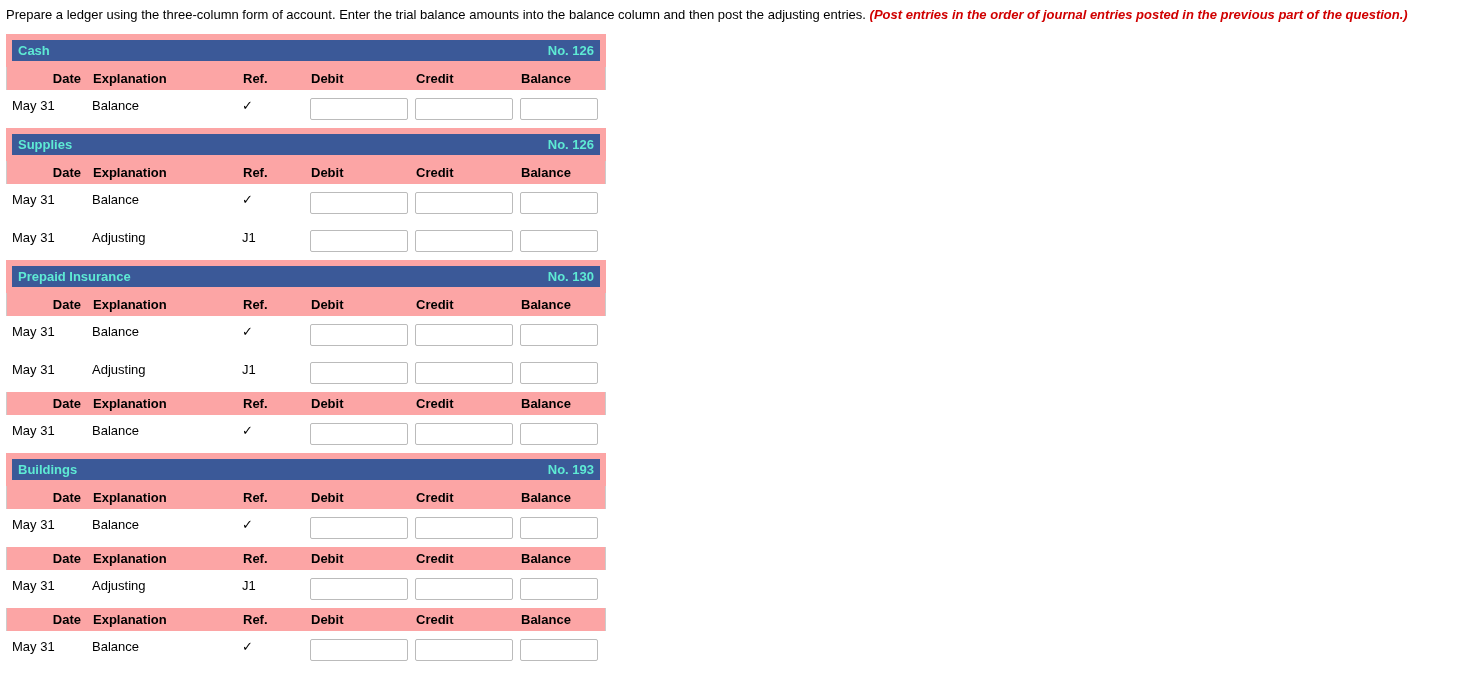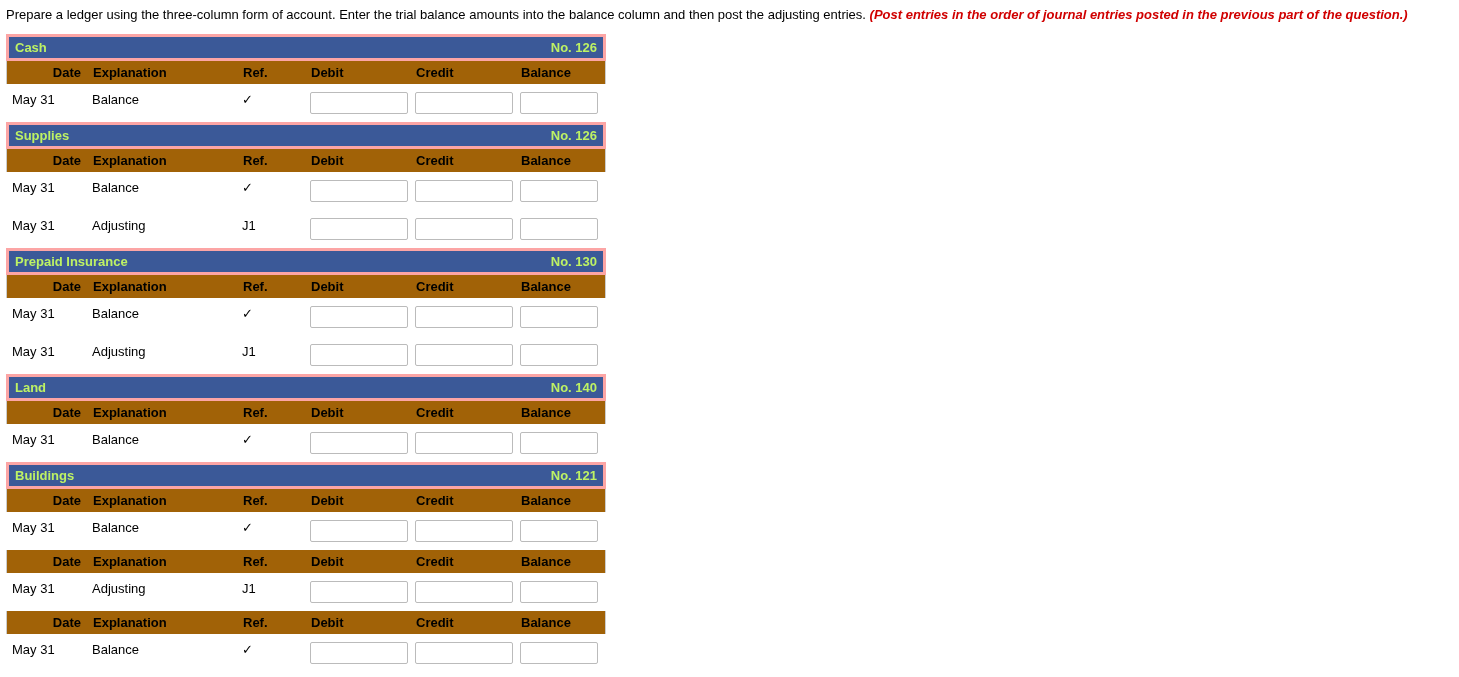--- a/index.html
+++ b/index.html
@@ -18,30 +18,30 @@
   .instructions .emph {
     color: #d00000;
     font-weight: bold;
     font-style: italic;
   }
   .ledger-container {
     width: 600px;
   }
   .acct-title {
     background: #3b5998;
-    color: #bef264;
+    color: #5eead4;
     font-weight: bold;
     display: flex;
     justify-content: space-between;
     padding: 3px 6px;
-    border: 3px solid #fca5a5;
+    border: 6px solid #fca5a5;
   }
   .col-headers {
     display: flex;
-    background: #a16207;
+    background: #fca5a5;
     font-weight: bold;
     border-left: 1px solid #ccc;
     border-right: 1px solid #ccc;
   }
   .ledger-row {
     display: flex;
     align-items: flex-start;
     padding: 4px 0;
   }
   .col-date   { width: 80px;  padding: 4px 6px; text-align: right; }
@@ -140,43 +140,39 @@
       <div class="col-bal"><input type="text" class="cell" style=""></div>
     </div>
     <div class="ledger-row">
       <div class="col-date">May 31</div>
       <div class="col-expl">Adjusting</div>
       <div class="col-ref">J1</div>
       <div class="col-debit"><input type="text" class="cell" style=""></div>
       <div class="col-credit"><input type="text" class="cell" style=""></div>
       <div class="col-bal"><input type="text" class="cell" style=""></div>
     </div>
-    <div class="acct-title">
-      <span>Land</span>
-      <span>No. 140</span>
-    </div>
     <div class="col-headers">
       <div class="col-date">Date</div>
       <div class="col-expl">Explanation</div>
       <div class="col-ref">Ref.</div>
       <div class="col-debit">Debit</div>
       <div class="col-credit">Credit</div>
       <div class="col-bal">Balance</div>
     </div>
     <div class="ledger-row">
       <div class="col-date">May 31</div>
       <div class="col-expl">Balance</div>
       <div class="col-ref">✓</div>
       <div class="col-debit"><input type="text" class="cell" style=""></div>
       <div class="col-credit"><input type="text" class="cell" style=""></div>
       <div class="col-bal"><input type="text" class="cell" style=""></div>
     </div>
     <div class="acct-title">
       <span>Buildings</span>
-      <span>No. 121</span>
+      <span>No. 193</span>
     </div>
     <div class="col-headers">
       <div class="col-date">Date</div>
       <div class="col-expl">Explanation</div>
       <div class="col-ref">Ref.</div>
       <div class="col-debit">Debit</div>
       <div class="col-credit">Credit</div>
       <div class="col-bal">Balance</div>
     </div>
     <div class="ledger-row">

